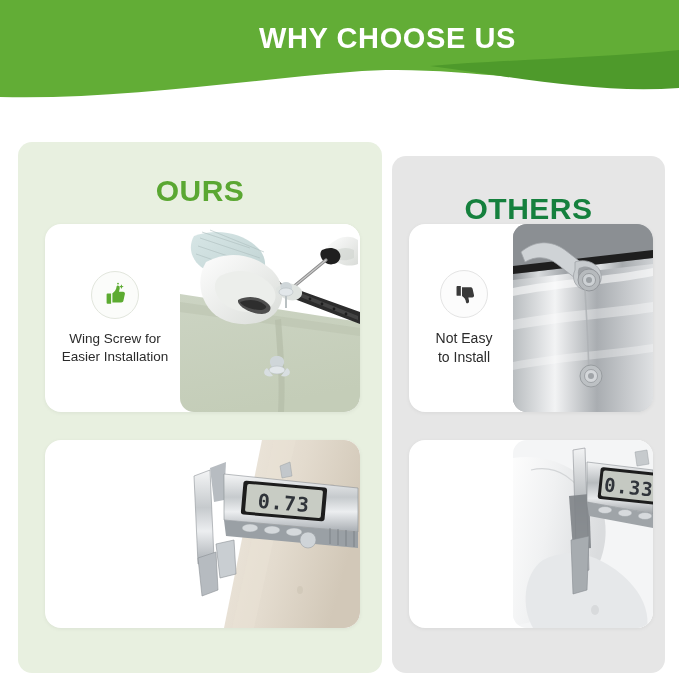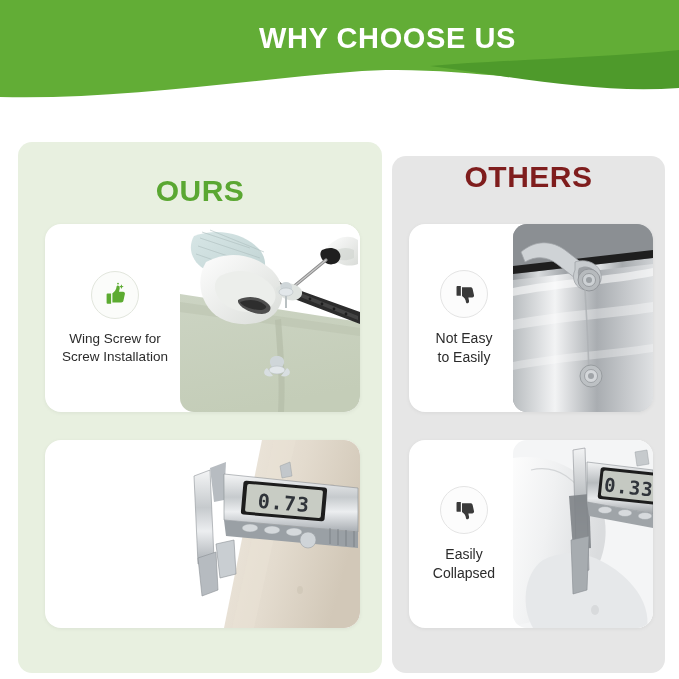--- a/index.html
+++ b/index.html
@@ -38,21 +38,21 @@
     position:absolute;left:392px;top:156px;width:273px;height:517px;
     background:#e6e6e6;
     border-radius:14px;
   }
 
   .col-heading{
     position:absolute;width:100%;text-align:center;
     font-size:30px;font-weight:bold;letter-spacing:0.5px;
   }
   #ours-heading{top:32px;color:#5aa732;}
-  #others-heading{top:4px;color:#7f1d1d;}
+  #others-heading{top:36px;color:#15803d;}
 
   
   .card{
     position:absolute;
     background:#ffffff;
     border-radius:16px;
     overflow:hidden;
     box-shadow:0 1px 4px rgba(0,0,0,0.06);
   }
   .card-ours{left:45px;width:315px;height:188px;}
@@ -119,21 +119,21 @@
     <div class="badge-icon">
       <svg width="26" height="26" viewBox="0 0 26 26">
         <path d="M5.5,11.5 h3.6 v10.2 h-3.6 a0.9,0.9 0 0 1 -0.9,-0.9 v-8.4 a0.9,0.9 0 0 1 0.9,-0.9 z" fill="#5cab31"></path>
         <path d="M10.4,11.2 c2.3,-1.5 3.9,-3.6 4.1,-6.2 c0.1,-1.1 1.0,-1.7 1.9,-1.3 c1.0,0.4 1.5,1.5 1.3,2.7 l-0.7,3.4 h4.0 c1.3,0 2.2,1.1 1.9,2.3 l-1.5,6.6 c-0.2,1.0 -1.1,1.7 -2.1,1.7 h-8.9 z" fill="#5cab31"></path>
         <path d="M19.4,2.2 l0.7,1.7 l1.7,0.7 l-1.7,0.7 l-0.7,1.7 l-0.7,-1.7 l-1.7,-0.7 l1.7,-0.7 z" fill="#5cab31"></path>
         <circle cx="16.0" cy="1.6" r="0.9" fill="#5cab31"></circle>
       </svg>
     </div>
     <div class="card-label">
       <div>Wing Screw for</div>
-      <div>Screw Installation</div>
+      <div>Easier Installation</div>
     </div>
   </div>
   <div class="photo">
     <svg viewBox="0 0 180 188" preserveAspectRatio="xMidYMid slice">
       <defs>
         <linearGradient id="gg1" x1="0" y1="0" x2="0.3" y2="1">
           <stop offset="0" stop-color="#ccd4c3"></stop>
             <stop offset="1" stop-color="#c4cdb8"></stop>
         </linearGradient>
         <linearGradient id="glove1" x1="0" y1="0" x2="1" y2="1">
@@ -249,21 +249,21 @@
 <div class="card card-others" id="card-others-1">
   <div class="card-text-side">
     <div class="badge-icon neg">
       <svg width="25" height="25" viewBox="0 0 26 26">
         <path d="M5.6,4.2 h3.6 v10.2 h-3.6 a0.9,0.9 0 0 1 -0.9,-0.9 v-8.4 a0.9,0.9 0 0 1 0.9,-0.9 z" fill="#3a3a3a"></path>
         <path d="M10.4,14.6 c2.3,1.5 3.9,3.6 4.1,6.2 c0.1,1.1 1.0,1.7 1.9,1.3 c1.0,-0.4 1.5,-1.5 1.3,-2.7 l-0.7,-3.4 h4.0 c1.3,0 2.2,-1.1 1.9,-2.3 l-1.5,-6.6 c-0.2,-1.0 -1.1,-1.7 -2.1,-1.7 h-8.9 z" fill="#3a3a3a"></path>
       </svg>
     </div>
     <div class="card-label">
       <div>Not Easy</div>
-      <div>to Easily</div>
+      <div>to Install</div>
     </div>
   </div>
   <div class="photo">
     <svg viewBox="0 0 140 188" preserveAspectRatio="xMidYMid slice">
       <defs>
         <linearGradient id="met1" x1="0" y1="0" x2="1" y2="0">
           <stop offset="0" stop-color="#8f9397"></stop>
             <stop offset="0.18" stop-color="#d9dcde"></stop>
           <stop offset="0.38" stop-color="#9ea2a6"></stop>
             <stop offset="0.58" stop-color="#eceef0"></stop>
@@ -292,32 +292,20 @@
       <circle cx="76" cy="56" r="3" fill="#9ba0a4"></circle>
       <path d="M72,66 C74,100 76,130 76,160" stroke="#aeb2b5" stroke-width="1.6" fill="none" opacity="0.85"></path>
       <circle cx="78" cy="152" r="11" fill="#bdc1c4" stroke="#94989c" stroke-width="0.9"></circle>
       <circle cx="78" cy="152" r="6.5" fill="#d4d7da" stroke="#94989c" stroke-width="0.8"></circle>
       <circle cx="78" cy="152" r="3" fill="#a0a4a8"></circle>
     </svg>
   </div>
 </div>
 
 <div class="card card-others" id="card-others-2">
-  <div class="card-text-side">
-    <div class="badge-icon neg">
-      <svg width="25" height="25" viewBox="0 0 26 26">
-        <path d="M5.6,4.2 h3.6 v10.2 h-3.6 a0.9,0.9 0 0 1 -0.9,-0.9 v-8.4 a0.9,0.9 0 0 1 0.9,-0.9 z" fill="#3a3a3a"></path>
-        <path d="M10.4,14.6 c2.3,1.5 3.9,3.6 4.1,6.2 c0.1,1.1 1.0,1.7 1.9,1.3 c1.0,-0.4 1.5,-1.5 1.3,-2.7 l-0.7,-3.4 h4.0 c1.3,0 2.2,-1.1 1.9,-2.3 l-1.5,-6.6 c-0.2,-1.0 -1.1,-1.7 -2.1,-1.7 h-8.9 z" fill="#3a3a3a"></path>
-      </svg>
-    </div>
-    <div class="card-label">
-      <div>Easily</div>
-      <div>Collapsed</div>
-    </div>
-  </div>
   <div class="photo">
     <svg viewBox="0 0 140 188" preserveAspectRatio="xMidYMid slice">
       <defs>
         <linearGradient id="white3" x1="0" y1="0" x2="1" y2="0.3">
           <stop offset="0" stop-color="#ffffff"></stop>
             <stop offset="0.5" stop-color="#f0f1f2"></stop>
           <stop offset="1" stop-color="#dadcde"></stop>
         </linearGradient>
         <linearGradient id="steel3" x1="0" y1="0" x2="0" y2="1">
           <stop offset="0" stop-color="#f2f3f4"></stop>

